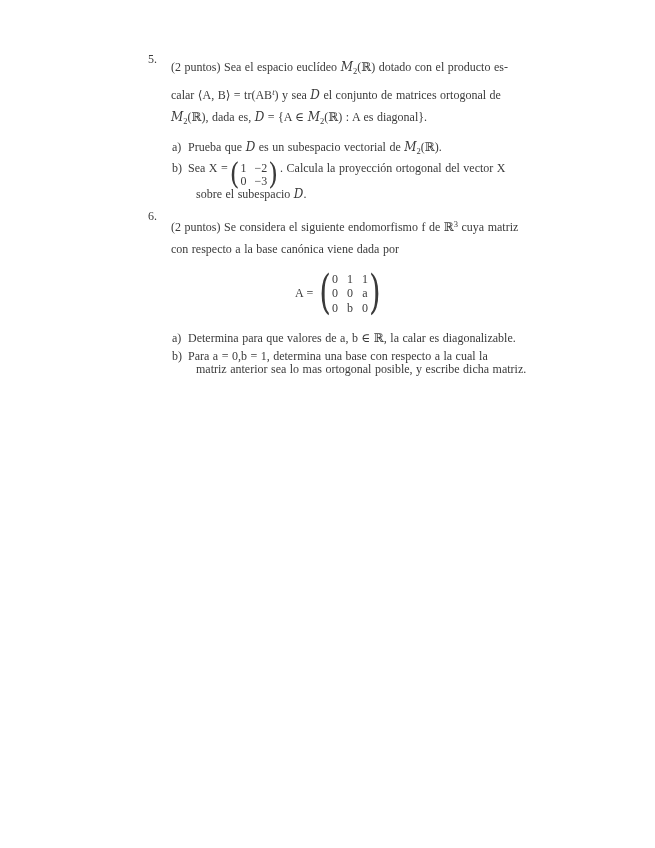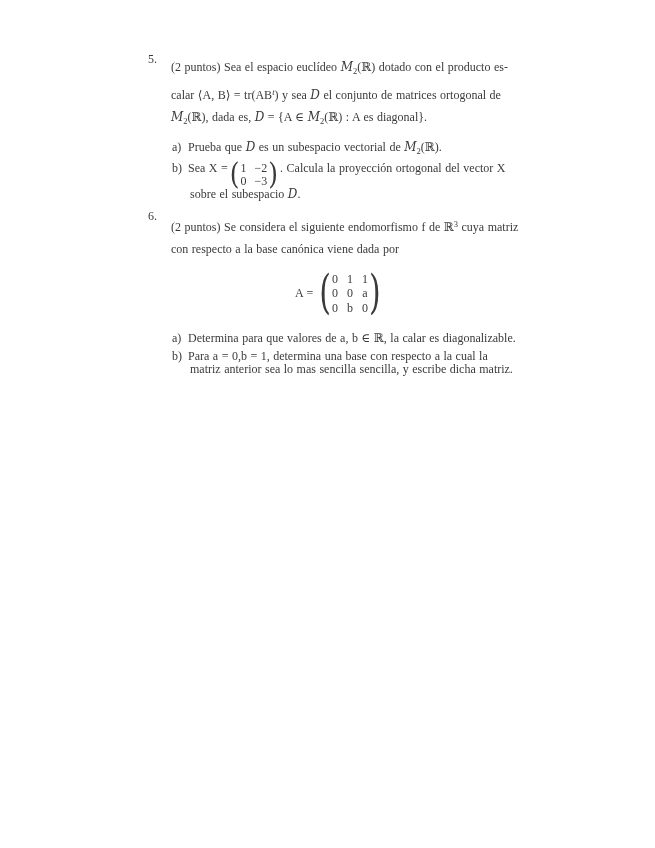--- a/index.html
+++ b/index.html
@@ -18,21 +18,21 @@
   .problem{display:flex;}
   .problem + .problem{margin-top:9px;}
   .pnum{width:15px;flex:none;}
   .pbody{width:387px;}
   .line{margin:8px;padding:0;}
   .sub{display:flex;margin-left:9px;margin-top:4px;}
   .sub.first{margin-top:13px;}
   .slabel{width:16px;flex:none;}
   .stext{flex:1;}
   .flexrow{display:flex;align-items:flex-start;flex-wrap:nowrap;white-space:nowrap;}
-  .cont{margin-left:2px;}
+  .cont{margin-left:8px;}
   .equation{display:flex;align-items:center;margin:15px 0 17px 132px;}
   .lhs{margin-right:4px;}
   .matrix{display:inline-flex;align-items:center;vertical-align:middle;margin:0 2px;}
   .mgrid{display:inline-grid;justify-items:center;align-items:center;}
   .m2 .mgrid{column-gap:8px;line-height:13px;}
   .m3 .mgrid{column-gap:9px;line-height:14.5px;}
   .paren{display:inline-block;font-family:"DejaVu Serif",serif;line-height:0.8;transform-origin:center;}
   .m2 .paren{font-size:25px;transform:scaleY(1.18);}
   .m3 .paren{font-size:30px;transform:scaleY(1.55);}
   .m2 .paren.r, .m3 .paren.r{margin-left:1px;}
@@ -111,20 +111,20 @@
 
         <div class="sub" style="margin-top:0">
           <span class="slabel">a)</span>
           <span class="stext"><span>Determina para que valores de </span><span class="s-i">a, b</span><span> ∈ ℝ, la calar es diagonalizable.</span></span>
         </div>
 
         <div class="sub">
           <span class="slabel">b)</span>
           <span class="stext">
             <span style="display:block"><span>Para </span><span class="s-i">a</span><span> = 0,</span><span class="s-i">b</span><span> = 1, determina una base con respecto a la cual la</span></span>
-            <span class="cont" style="display:block"><span>matriz anterior sea lo mas sencilla sencilla, y escribe dicha matriz.</span></span>
+            <span class="cont" style="display:block"><span>matriz anterior sea lo mas ortogonal posible, y escribe dicha matriz.</span></span>
           </span>
         </div>
       </div>
     </div>
 
   </div>
 </div>
 
 </body></html>

